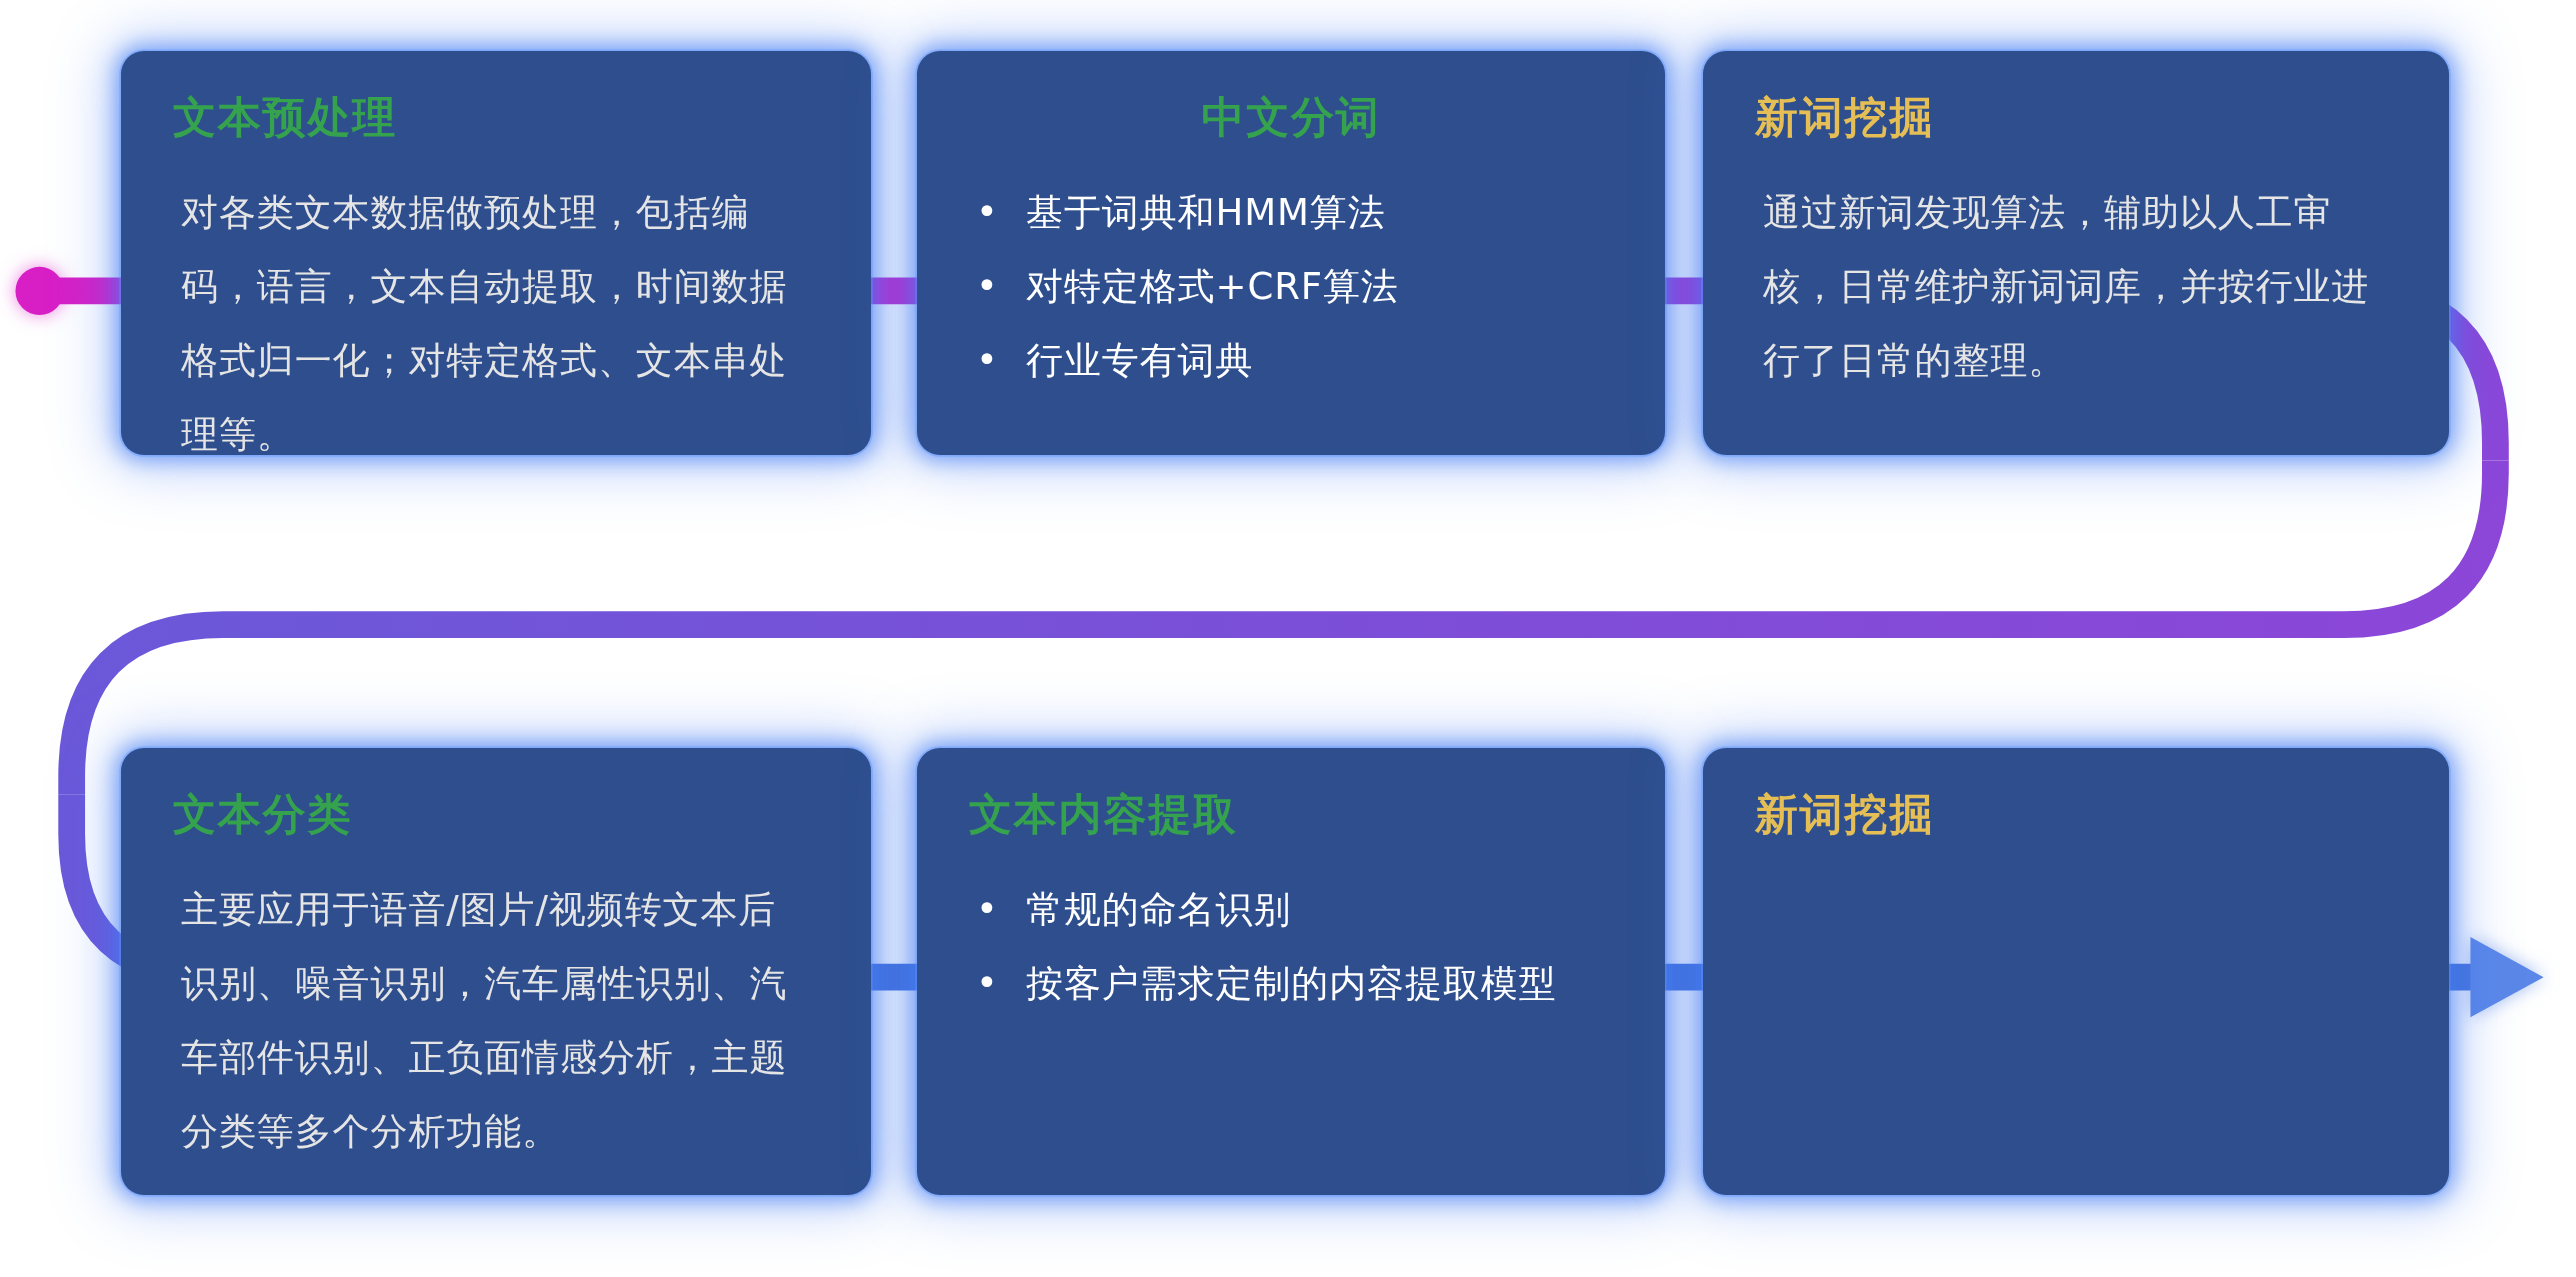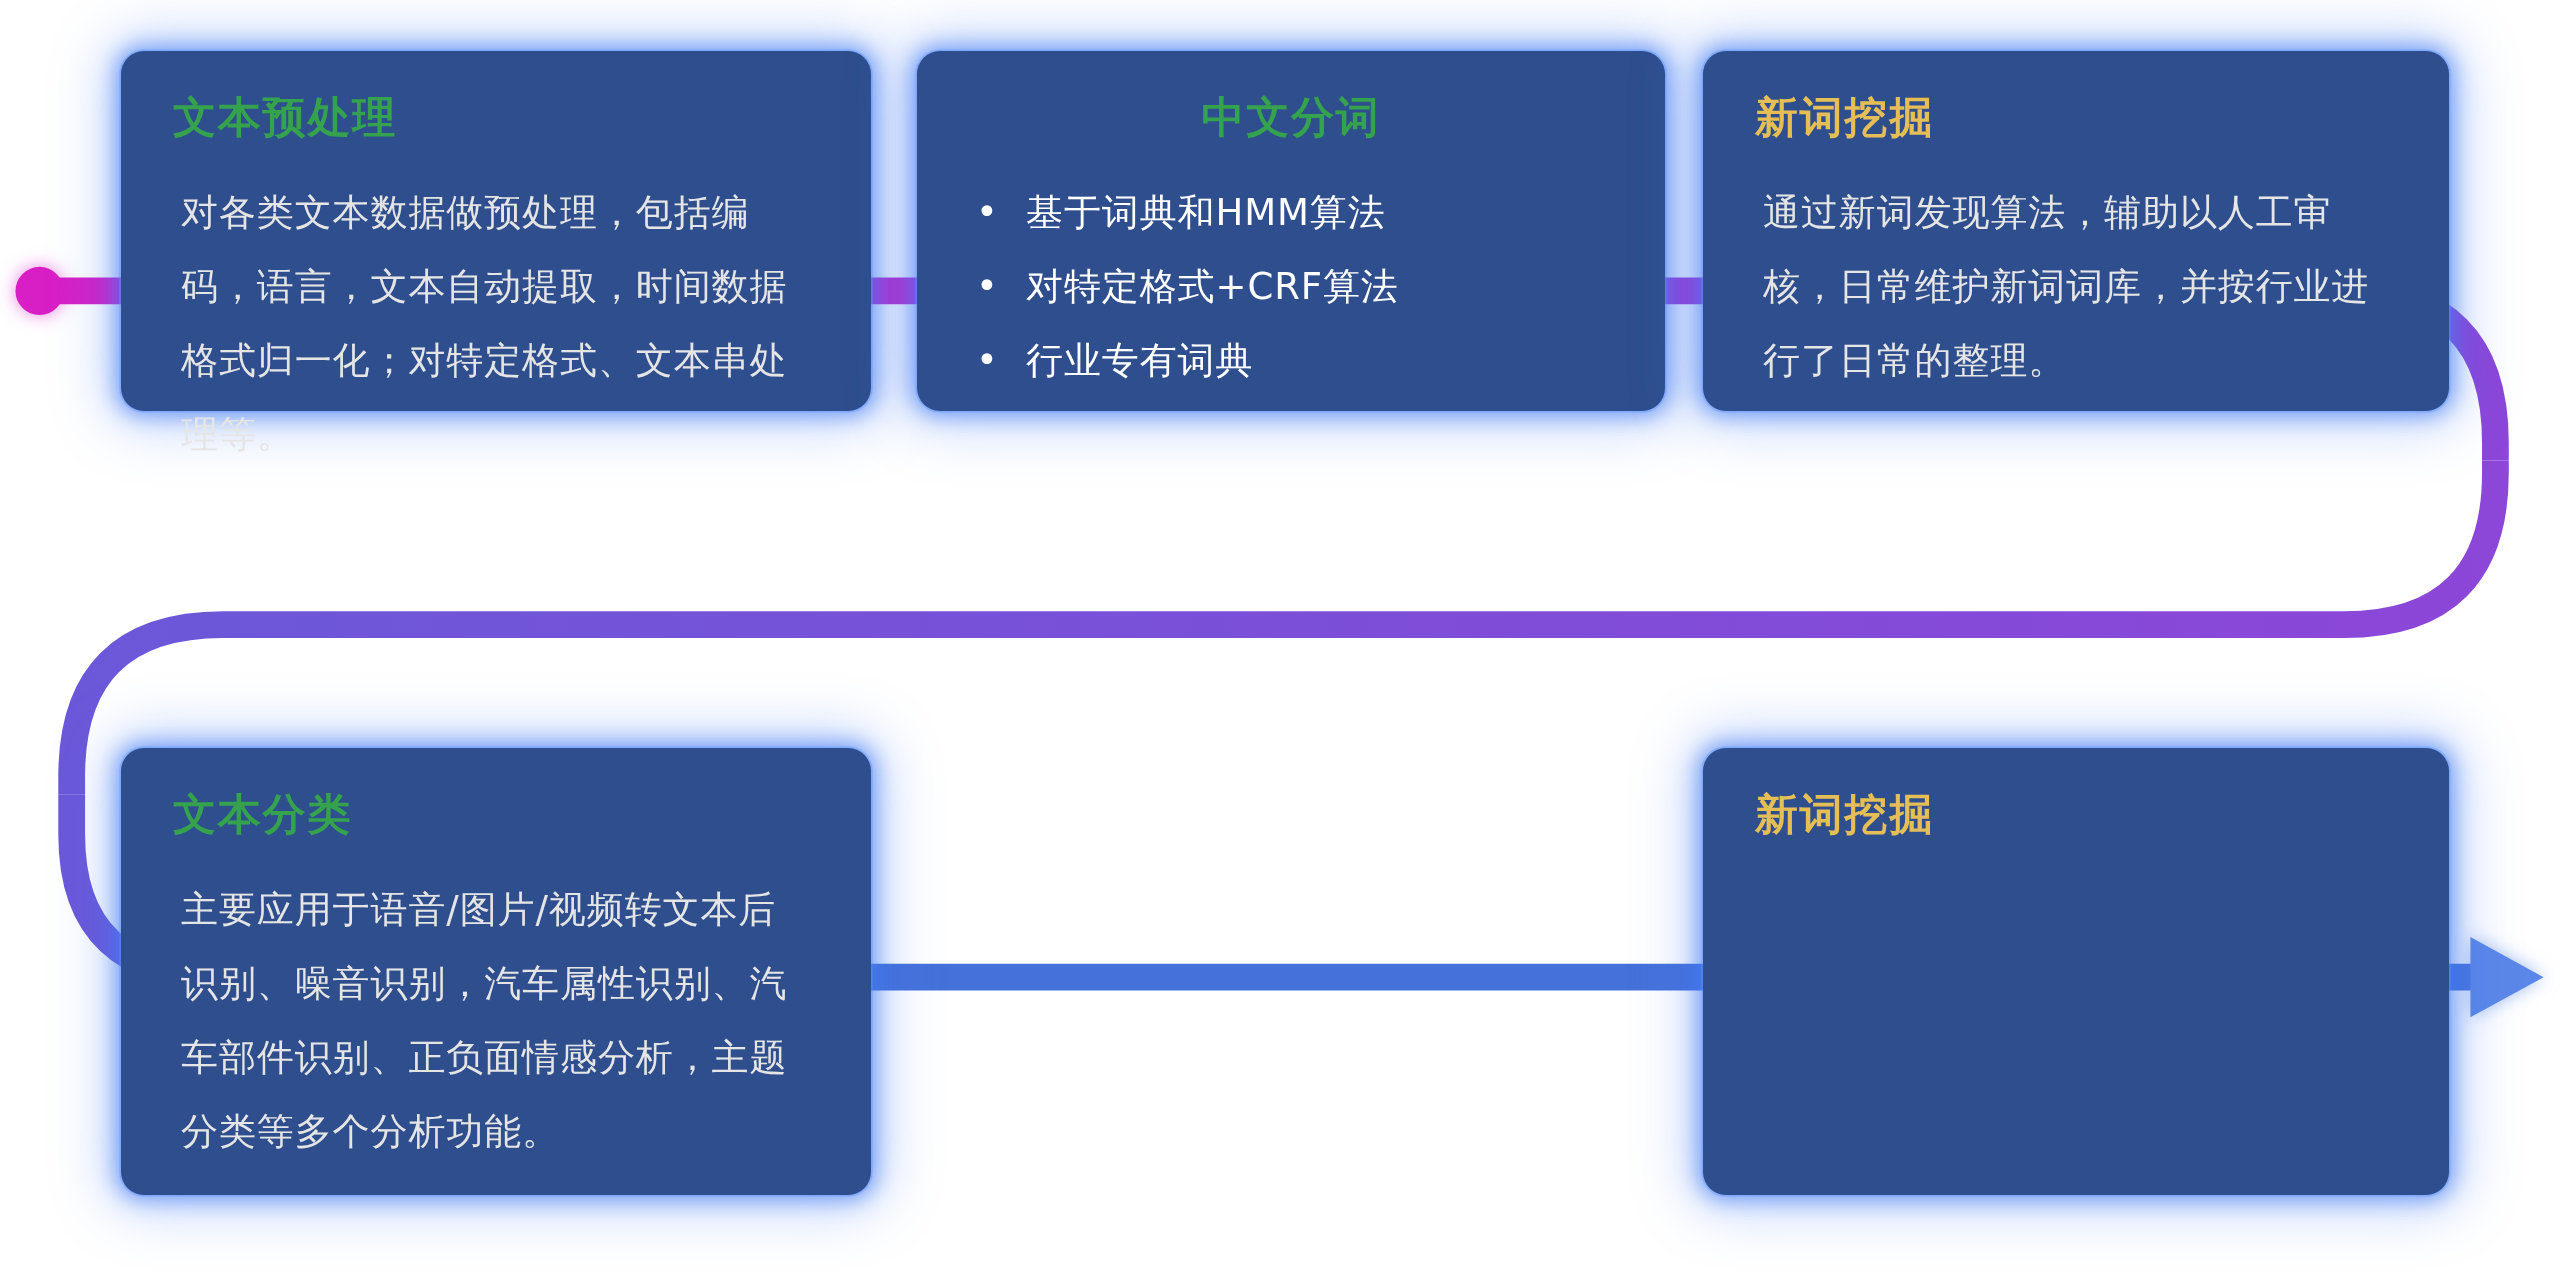--- a/index.html
+++ b/index.html
@@ -26,21 +26,21 @@
     z-index: 1;
     box-sizing: border-box;
     border-radius: 23px;
     padding: 39px 52px;
     background: #2e4e8d;
     box-shadow:
       0 0 0 1.8px rgba(96, 150, 250, 0.40),
       0 0 19.6px 5.4px rgba(66, 123, 244, 0.60),
       0 0 57px 12.5px rgba(66, 123, 244, 0.35);
   }
-  .row-top    { top: 51px;  height: 360px; }
+  .row-top    { top: 51px;  height: 404px; }
   .row-bottom { top: 748px; height: 447px; }
   .col-1 { left: 121px;  width: 750px; }
   .col-2 { left: 917px; width: 748px; }
   .col-3 { left: 1703px; width: 746px; }
 
   .card h2 {
     margin: 0 0 30px 0;
     font-size: 43px;
     font-weight: 700;
     letter-spacing: 1.8px;
@@ -121,19 +121,26 @@
   <section class="card row-top col-3" style="background-color: rgb(46, 78, 141);">
     <h2 style="color: rgb(229, 191, 85);">新词挖掘</h2>
     <p>通过新词发现算法，辅助以人工审核，日常维护新词词库，并按行业进行了日常的整理。</p>
   </section>
 
   <section class="card row-bottom col-1" style="background-color: rgb(46, 78, 141);">
     <h2 style="color: rgb(53, 162, 78);">文本分类</h2>
     <p>主要应用于语音/图片/视频转文本后识别、噪音识别，汽车属性识别、汽车部件识别、正负面情感分析，主题分类等多个分析功能。</p>
   </section>
 
+  <section class="card row-bottom col-2" style="background-color: rgb(46, 78, 141);">
+    <h2 style="color: rgb(53, 162, 78);">文本内容提取</h2>
+    <ul>
+      <li>常规的命名识别</li>
+      <li>按客户需求定制的内容提取模型</li>
+    </ul>
+  </section>
 
   <section class="card row-bottom col-3" style="background-color: rgb(46, 78, 141);">
     <h2 style="color: rgb(229, 191, 85);">新词挖掘</h2>
   </section>
 
 </div>
 
 
 </body></html>

